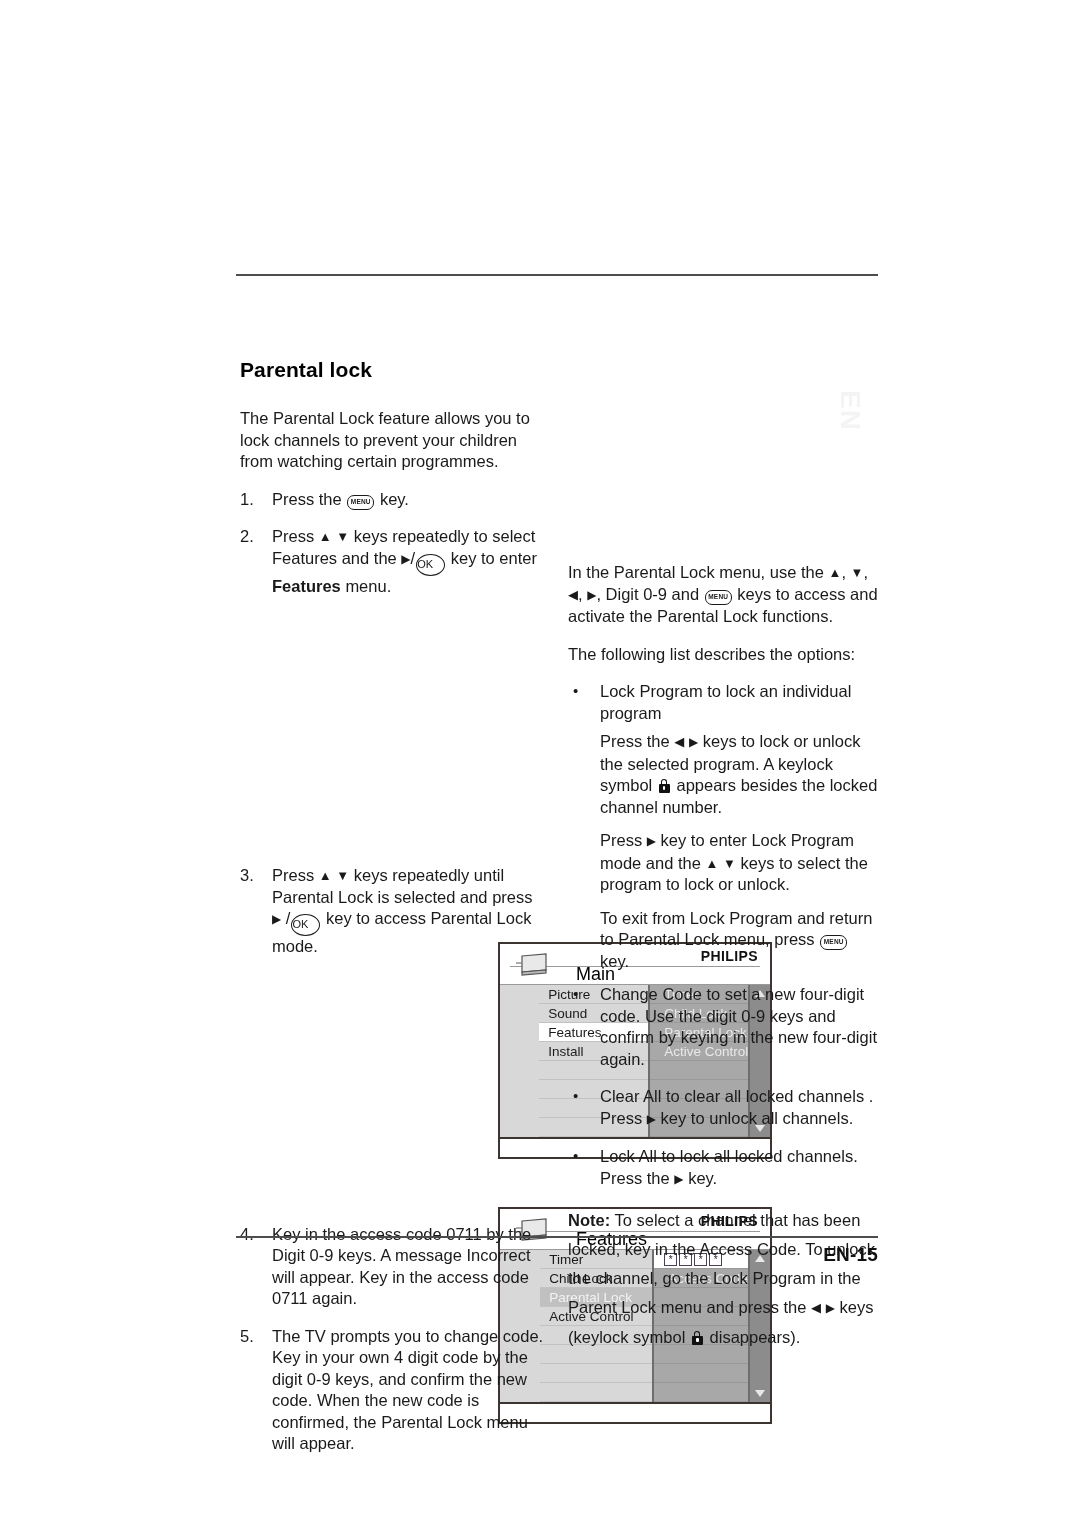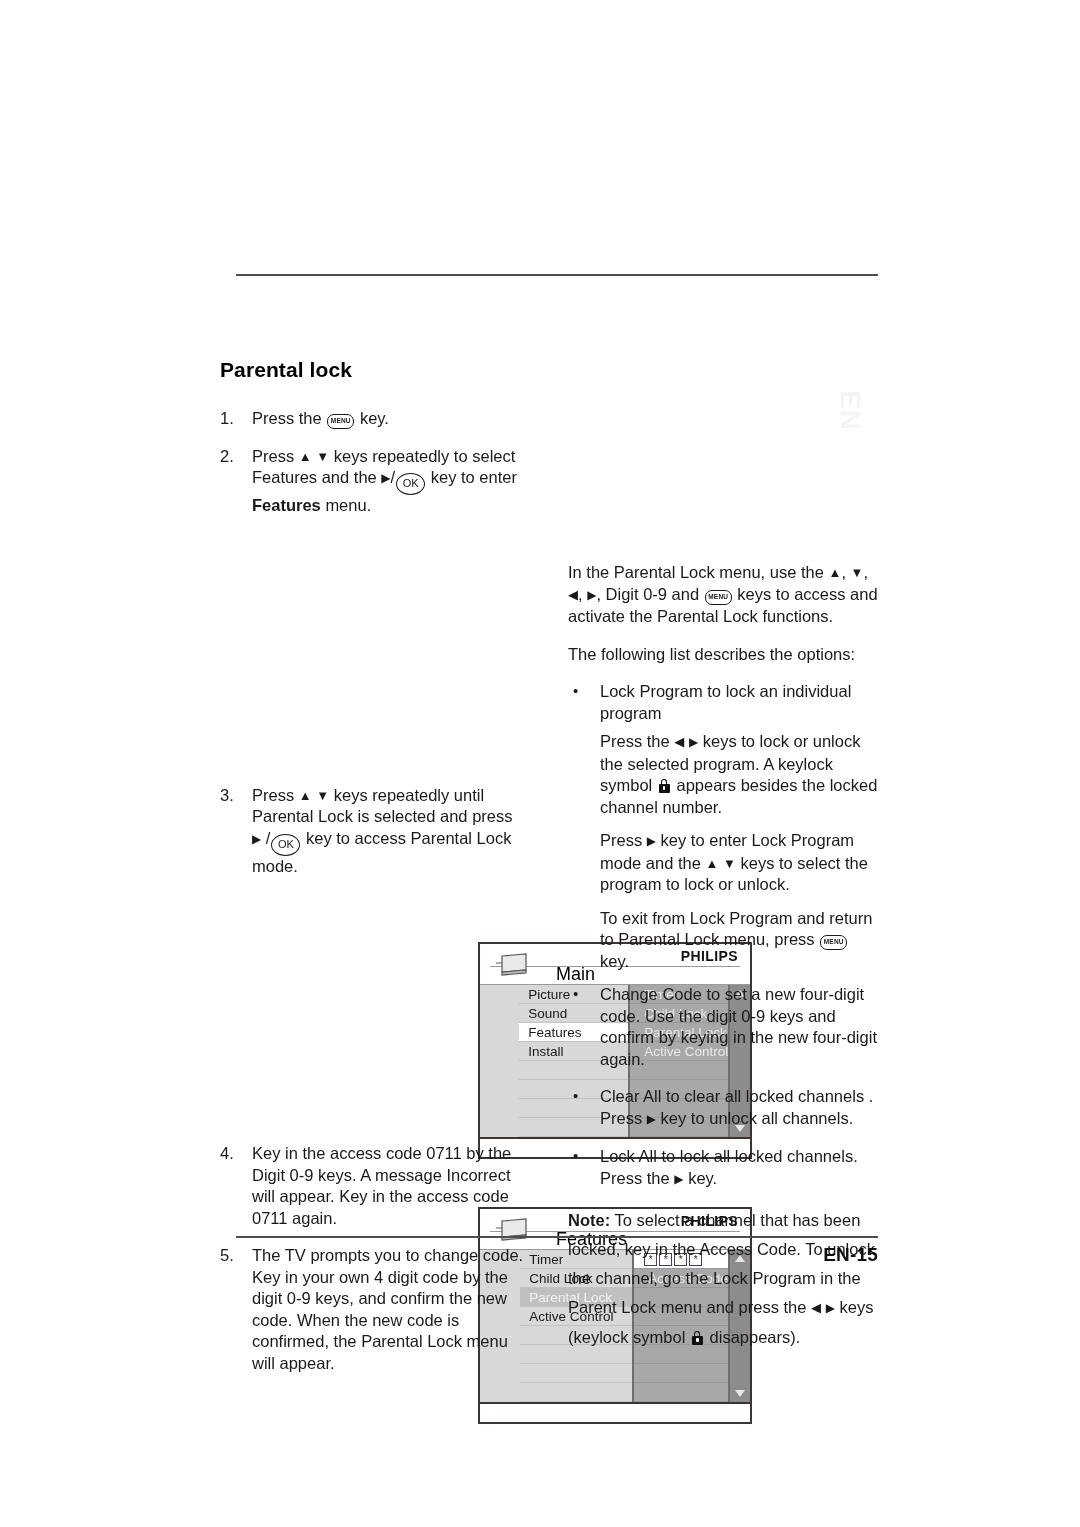--- a/index.html
+++ b/index.html
@@ -55,21 +55,21 @@
     color: #f4f4f4;
     transform: rotate(90deg);
     transform-origin: left top;
     letter-spacing: 1px;
     user-select: none;
   }
 
   
   .col-left {
     position: absolute;
-    left: 220px; top: 358px;
+    left: 240px; top: 358px;
     width: 306px;
   }
   .col-right {
     position: absolute;
     left: 568px; top: 358px;
     width: 312px;
   }
 
   h1.title {
     font-size: 21px;
@@ -142,21 +142,20 @@
     color: #1a1a1a;
     margin: 0 1px;
   }
   .k-ok {
     display: inline-block;
     width: 27px; height: 20px;
     border: 1.6px solid #1a1a1a;
     border-radius: 50%;
     font-size: 11px;
     line-height: 19px;
-    text-align: center;
     vertical-align: -4px;
     margin: 0 1px;
     color: #1a1a1a;
   }
   .arw { font-size: 13px; vertical-align: 1px; letter-spacing: 0; }
   .arw-r { font-size: 12px; vertical-align: 1px; }
 
   
   .lock {
     display: inline-block;
@@ -340,20 +339,21 @@
 <div class="page">
 
   <div class="rule-top"></div>
 
   <div class="watermark">EN</div>
 
   <div class="col-left">
 
     <h1 class="title">Parental lock</h1>
 
+    <p class="para">The Parental Lock feature allows you to lock channels to prevent your children from watching certain programmes.</p>
 
     <div class="step">
       <span class="num">1.</span>
       <span>Press the</span>
       <span class="k-menu">MENU</span>
       <span>key.</span>
     </div>
 
     <div class="step">
       <span class="num">2.</span>

